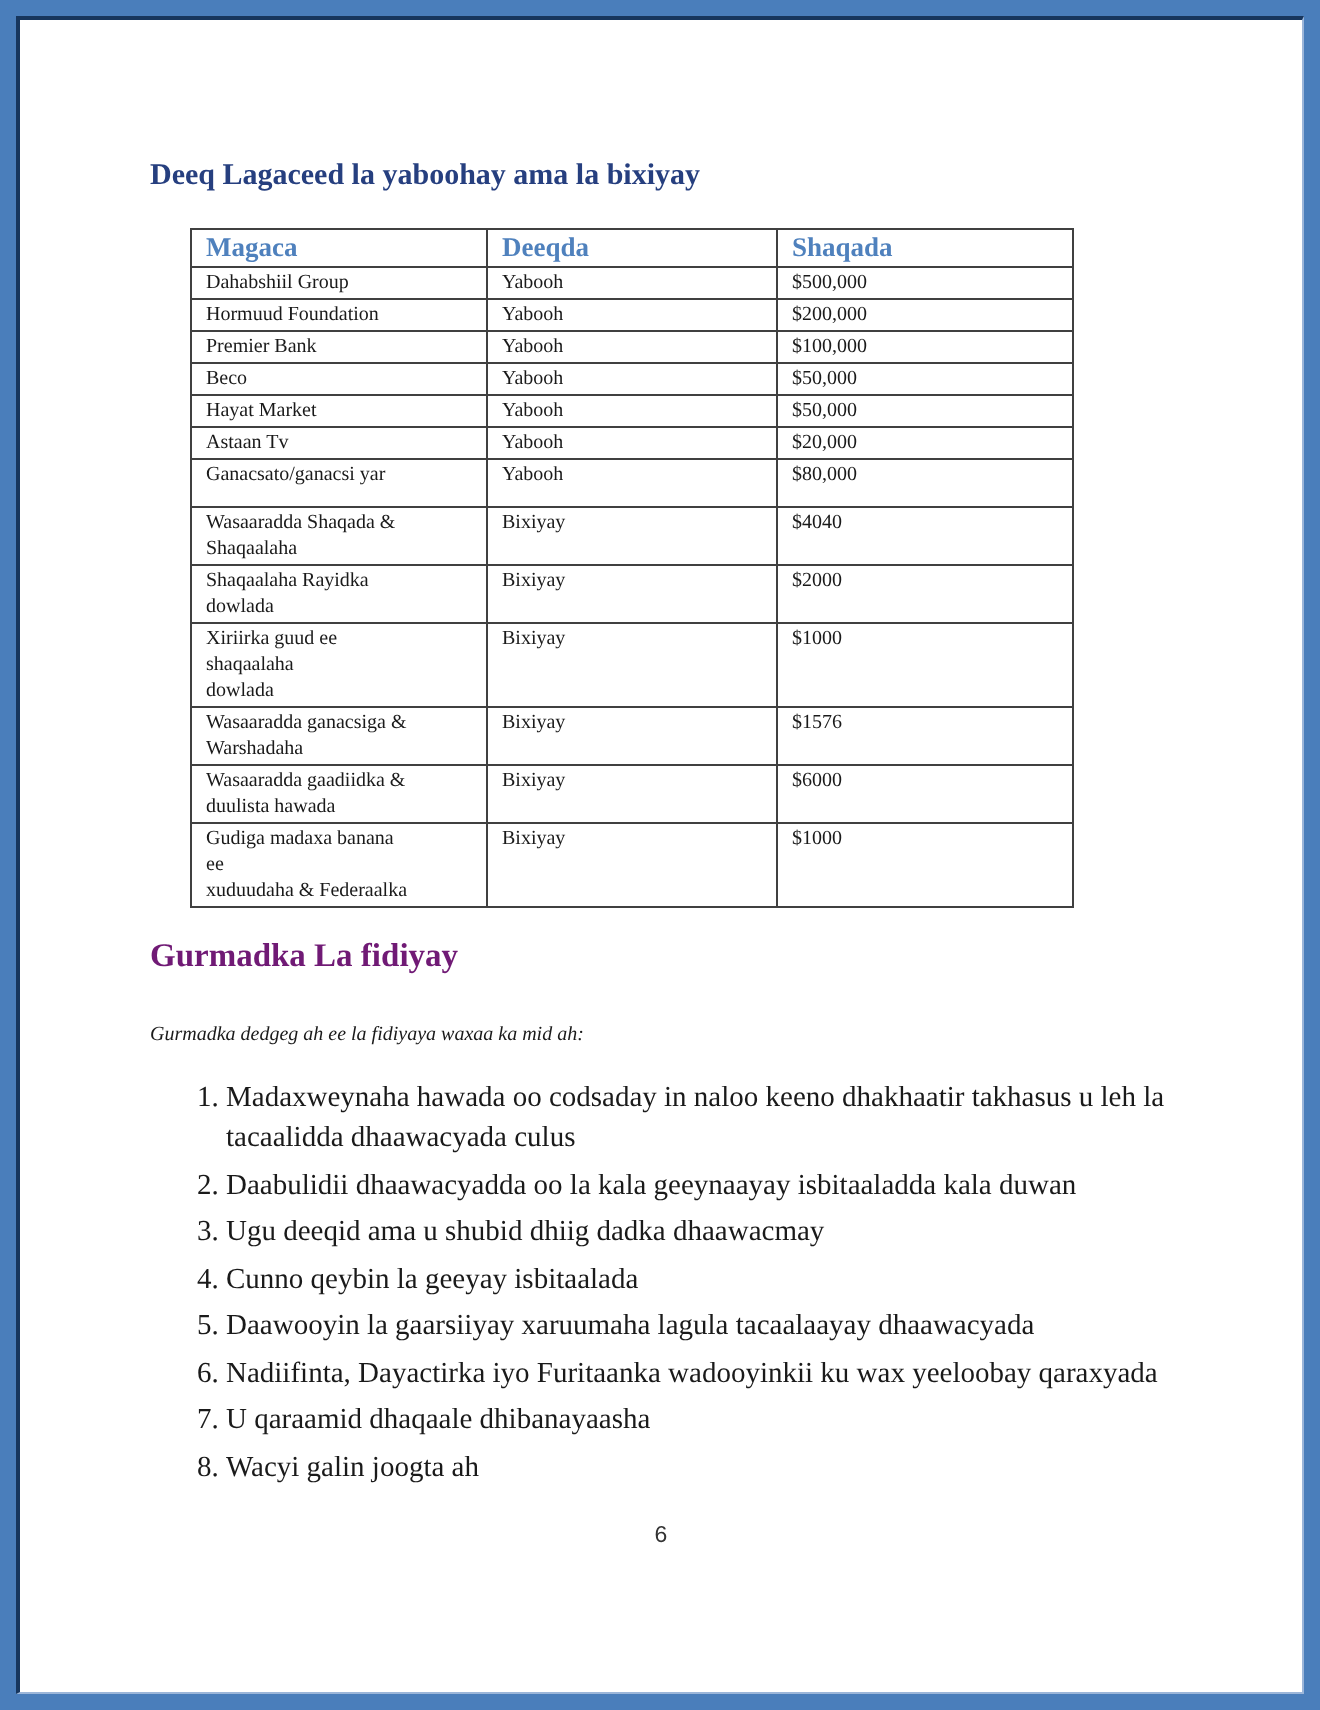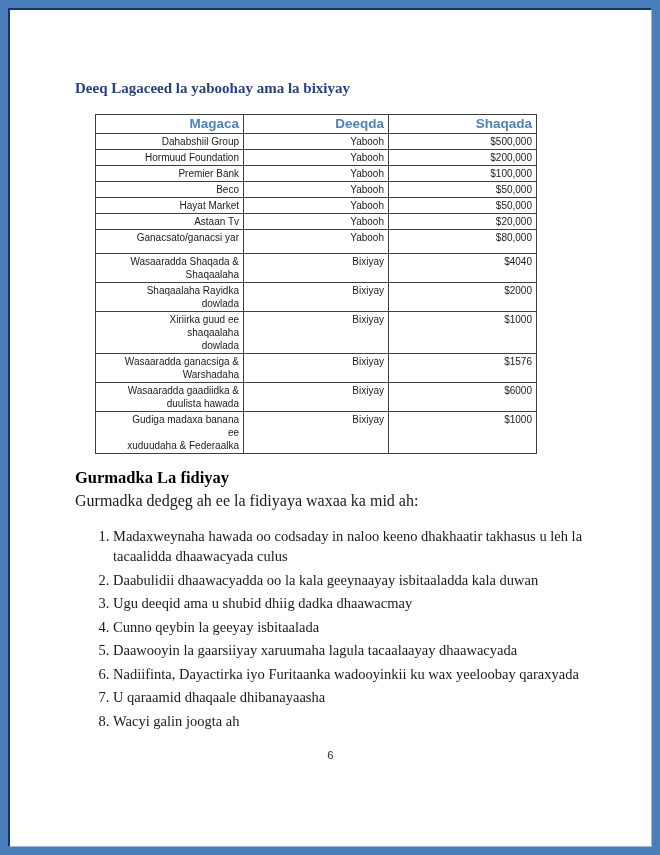--- a/index.html
+++ b/index.html
@@ -31,54 +31,56 @@
   }
   h1.sec-title {
     margin: 70px 0 0 65px;
     font-size: 15px; font-weight: bold;
     color: #263f7f;
     font-family: "Liberation Serif", serif;
   }
   h2.sec-title {
     margin: 14px 0 0 65px;
     font-size: 16.5px; font-weight: bold;
-    color: #000000;
+    color: #701a75;
     font-family: "Liberation Serif", serif;
   }
   table.donations {
     border-collapse: collapse;
     table-layout: fixed;
     width: 441px;
     margin: 17px 0 0 85px;
     font-family: "Liberation Sans", sans-serif;
   }
   col.c1 { width: 148px; }
   col.c2 { width: 145px; }
   col.c3 { width: 148px; }
   table.donations th, table.donations td {
     border: 1px solid #404040;
     vertical-align: top;
-    text-align: right;
+    text-align: left;
+    font-family: Liberation Serif, serif;
   }
   table.donations th {
     font-size: 13.5px; font-weight: bold;
     color: #4f81bd;
     line-height: 16px;
     padding: 1px 4px 1px 7px;
   }
   table.donations td {
     font-size: 10px;
     line-height: 13px;
     padding: 1px 4px 1px 7px;
     white-space: pre-line;
   }
   table.donations tr.tall td { padding-bottom: 9px; }
   p.intro {
-    margin: 4px 0 0 65px;
-    font-size: 16px;
+    margin: 24px 0 0 65px;
+    font-size: 10px;
+    font-style: italic;
   }
   ol.resp-list {
     margin: 16px 0 0 65px;
     padding-left: 38px;
     width: 482px;
     font-size: 14.5px;
   }
   ol.resp-list li {
     line-height: 20px;
     margin-bottom: 3.5px;

